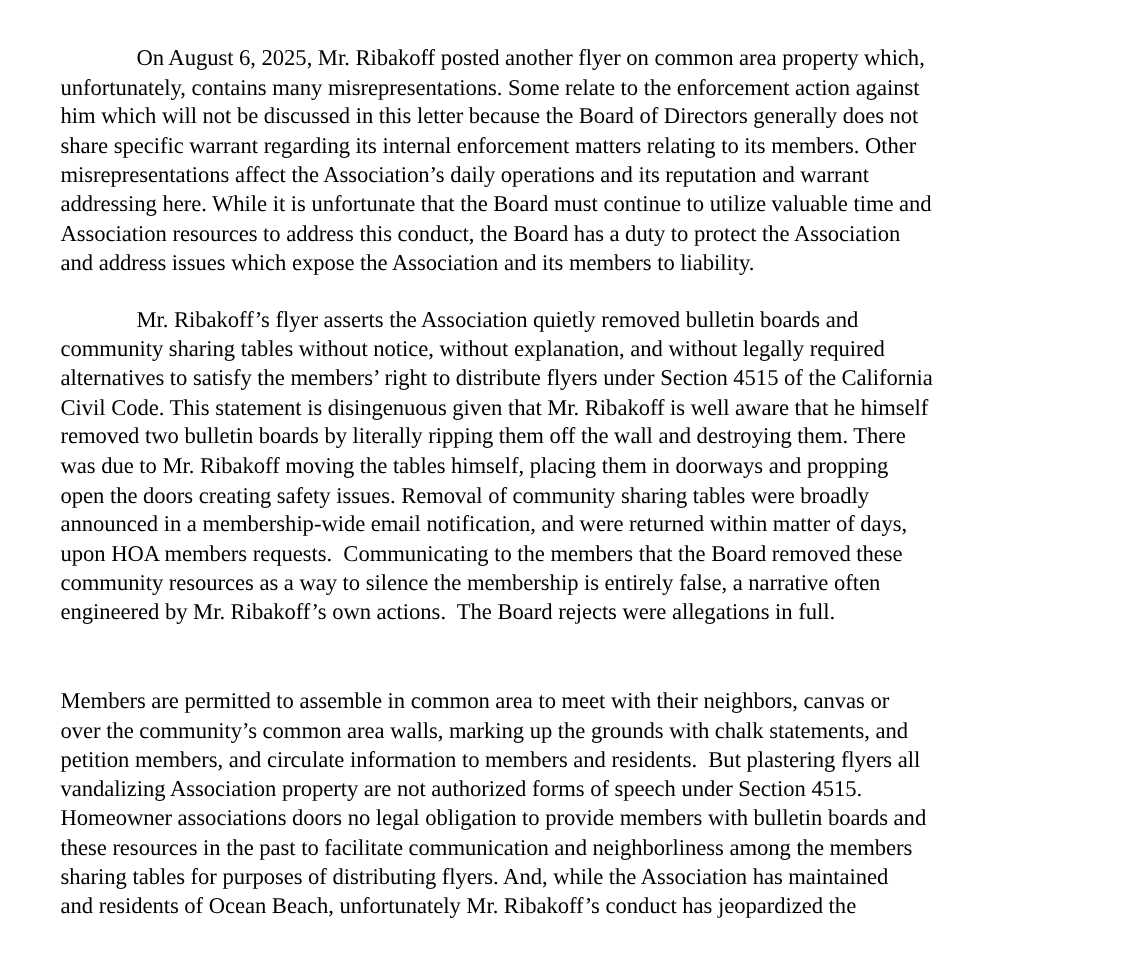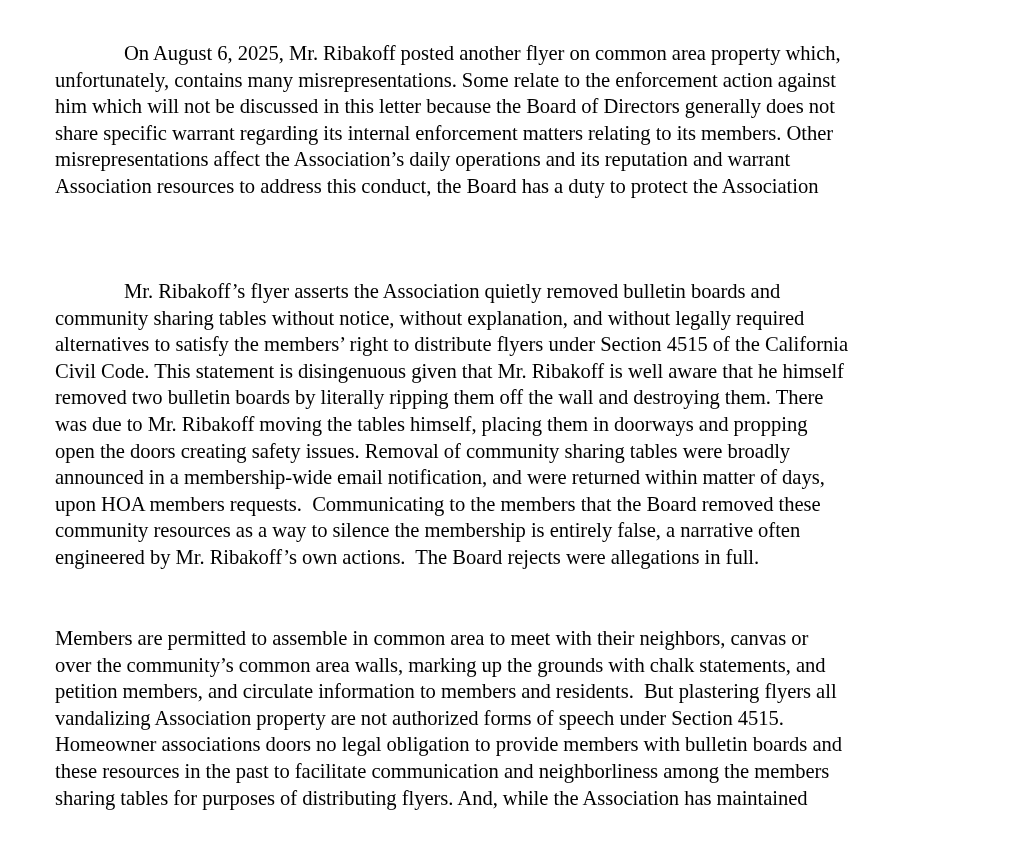--- a/index.html
+++ b/index.html
@@ -24,21 +24,23 @@
 <body>
 
 <div class="page">
 
   <div class="para" id="p1">
     <div class="line indent">On August 6, 2025, Mr. Ribakoff posted another flyer on common area property which,</div>
     <div class="line">unfortunately, contains many misrepresentations. Some relate to the enforcement action against</div>
     <div class="line">him which will not be discussed in this letter because the Board of Directors generally does not</div>
     <div class="line">share specific warrant regarding its internal enforcement matters relating to its members. Other</div>
     <div class="line">misrepresentations affect the Association’s daily operations and its reputation and warrant</div>
+    <div class="line">addressing here. While it is unfortunate that the Board must continue to utilize valuable time and</div>
     <div class="line">Association resources to address this conduct, the Board has a duty to protect the Association</div>
+    <div class="line">and address issues which expose the Association and its members to liability.</div>
   </div>
 
   <div class="para" id="p2">
     <div class="line indent">Mr. Ribakoff’s flyer asserts the Association quietly removed bulletin boards and</div>
     <div class="line">community sharing tables without notice, without explanation, and without legally required</div>
     <div class="line">alternatives to satisfy the members’ right to distribute flyers under Section 4515 of the California</div>
     <div class="line">Civil Code. This statement is disingenuous given that Mr. Ribakoff is well aware that he himself</div>
     <div class="line">removed two bulletin boards by literally ripping them off the wall and destroying them. There</div>
     <div class="line">was due to Mr. Ribakoff moving the tables himself, placing them in doorways and propping</div>
     <div class="line">open the doors creating safety issues. Removal of community sharing tables were broadly</div>
@@ -49,15 +51,16 @@
   </div>
 
   <div class="para" id="p3">
     <div class="line">Members are permitted to assemble in common area to meet with their neighbors, canvas or</div>
     <div class="line">over the community’s common area walls, marking up the grounds with chalk statements, and</div>
     <div class="line">petition members, and circulate information to members and residents.  But plastering flyers all</div>
     <div class="line">vandalizing Association property are not authorized forms of speech under Section 4515.</div>
     <div class="line">Homeowner associations doors no legal obligation to provide members with bulletin boards and</div>
     <div class="line">these resources in the past to facilitate communication and neighborliness among the members</div>
     <div class="line">sharing tables for purposes of distributing flyers. And, while the Association has maintained</div>
+    <div class="line">and residents of Ocean Beach, unfortunately Mr. Ribakoff’s conduct has jeopardized the</div>
   </div>
 
 </div>
 
 </body></html>

